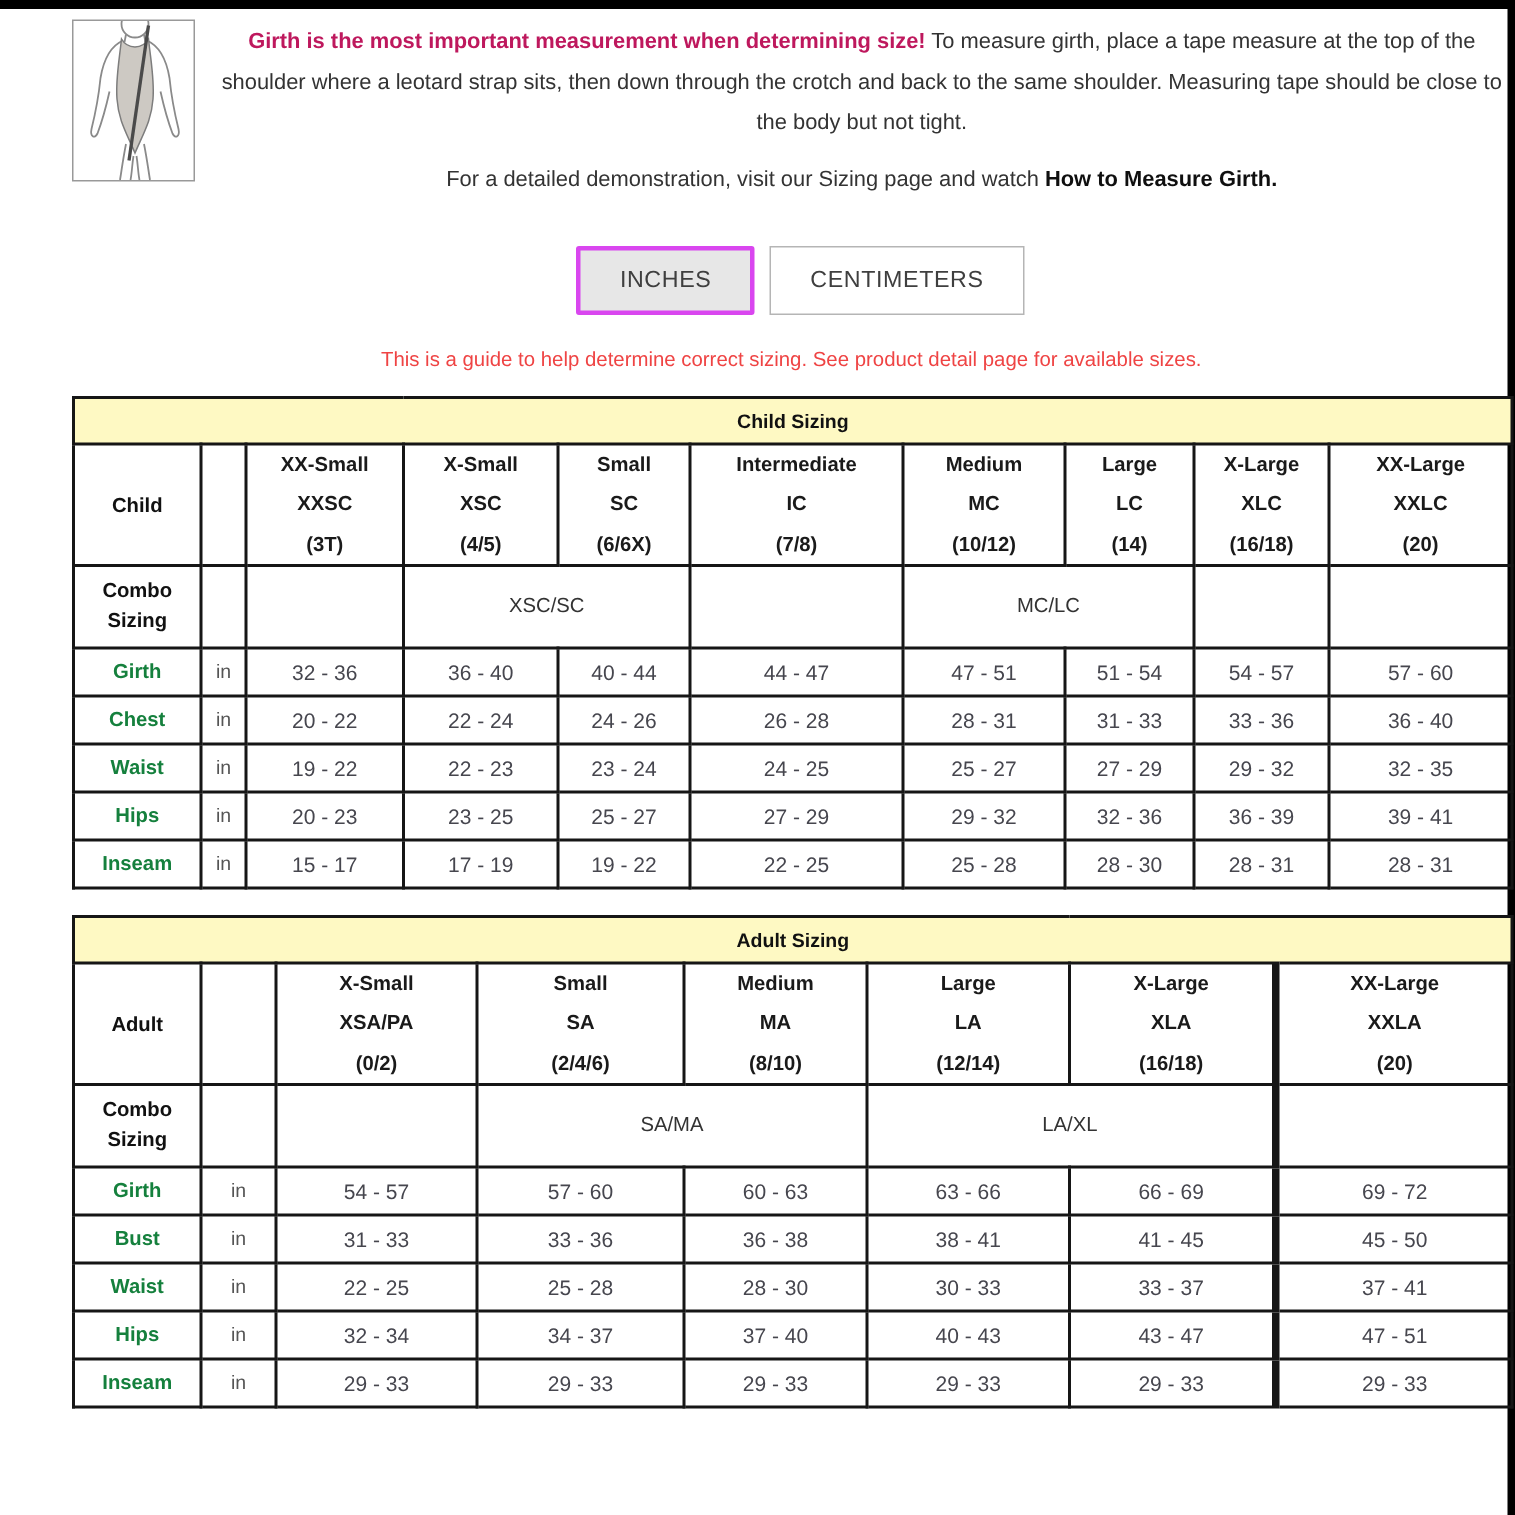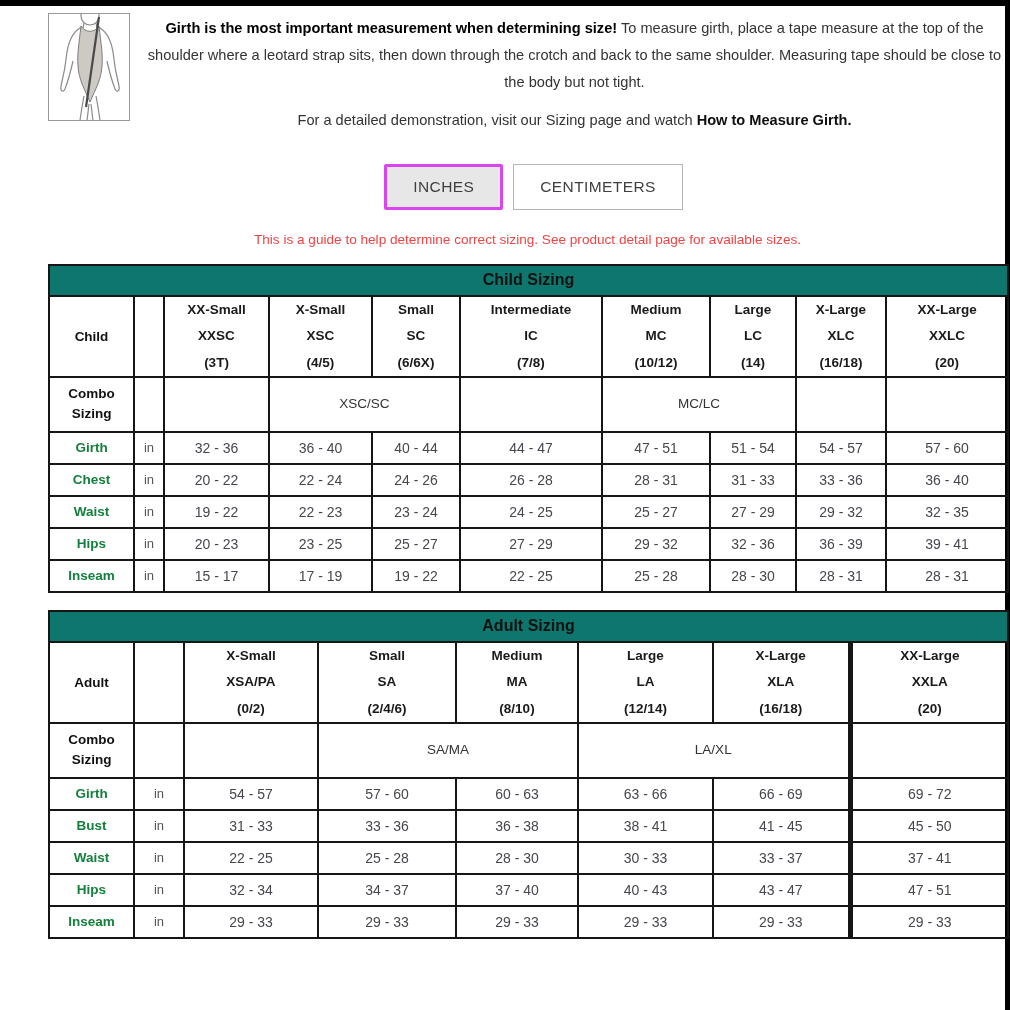--- a/index.html
+++ b/index.html
@@ -15,36 +15,36 @@
     margin-top:17px; height:28px; background:#d2d2d2;
     border:2px solid #6a6a6a; border-bottom-color:#4d4d4d;
     display:flex; align-items:center; justify-content:center;
     font-weight:bold; font-size:14.5px; color:#111;
   }
 
   .intro-row { display:flex; margin-top:7px; }
   .figure-box { width:80px; height:106px; border:1px solid #999; flex:none; background:#fff; overflow:hidden; }
   .intro-text { flex:1; padding-left:12px; }
   .intro-para { margin:2px 0 0; text-align:center; font-size:14.6px; line-height:1.85; color:#333; }
-  .intro-para strong { color:#000000; }
+  .intro-para strong { color:#be185d; }
   .demo-line { margin:16px 0 0; text-align:center; font-size:14.6px; color:#333; }
   .demo-line strong { color:#0f0f0f; }
 
   .unit-buttons { margin-top:36px; display:flex; justify-content:center; align-items:stretch; gap:10px; }
   .unit-btn {
     height:46px; padding:0 26px; font-size:15.5px; letter-spacing:0.4px; color:#3f3f3f;
     background:#fff; border:1px solid #b5b5b5; font-family:inherit; cursor:pointer; box-sizing:border-box;
   }
   .unit-btn.active { background:#e7e7e7; border:3px solid #d946ef; border-radius:2px;margin-left:12px; }
 
   .guide-note { margin:22px 0 0; text-align:center; font-size:13.6px; color:#ef4444; }
 
   .size-table { border-collapse:collapse; table-layout:fixed; width:959px; margin-top:17px; }
   .size-table th, .size-table td { border:2px solid #161616; text-align:center; padding:0; overflow:hidden; }
-  .tbl-title { height:29px; background:#0f766e; font-size:16px; font-weight:bold; color:#111; }
+  .tbl-title { height:29px; background:#fef9c3; font-size:13px; font-weight:bold; color:#111; }
   .size-h { height:73px; font-size:13.5px; font-weight:bold; color:#1a1a1a; line-height:1.95; vertical-align:middle; }
   .corner { font-size:13.5px; font-weight:bold; color:#111; padding:0 8px; }
   .combo-h { height:53px; line-height:1.5; }
   .combo-cell { font-size:13.5px; font-weight:normal; color:#333; }
   .row-label { font-size:13.5px; font-weight:bold; color:#15803d; height:30px; }
   .unit-cell { font-size:13px; color:#555; font-weight:normal; }
   .val-cell { font-size:14px; color:#46464e; }
   .thick .last-col { border-left-width:5px; }
 
   .fig-outline { stroke:#8a8a8a; fill:none; stroke-width:1.2; }

